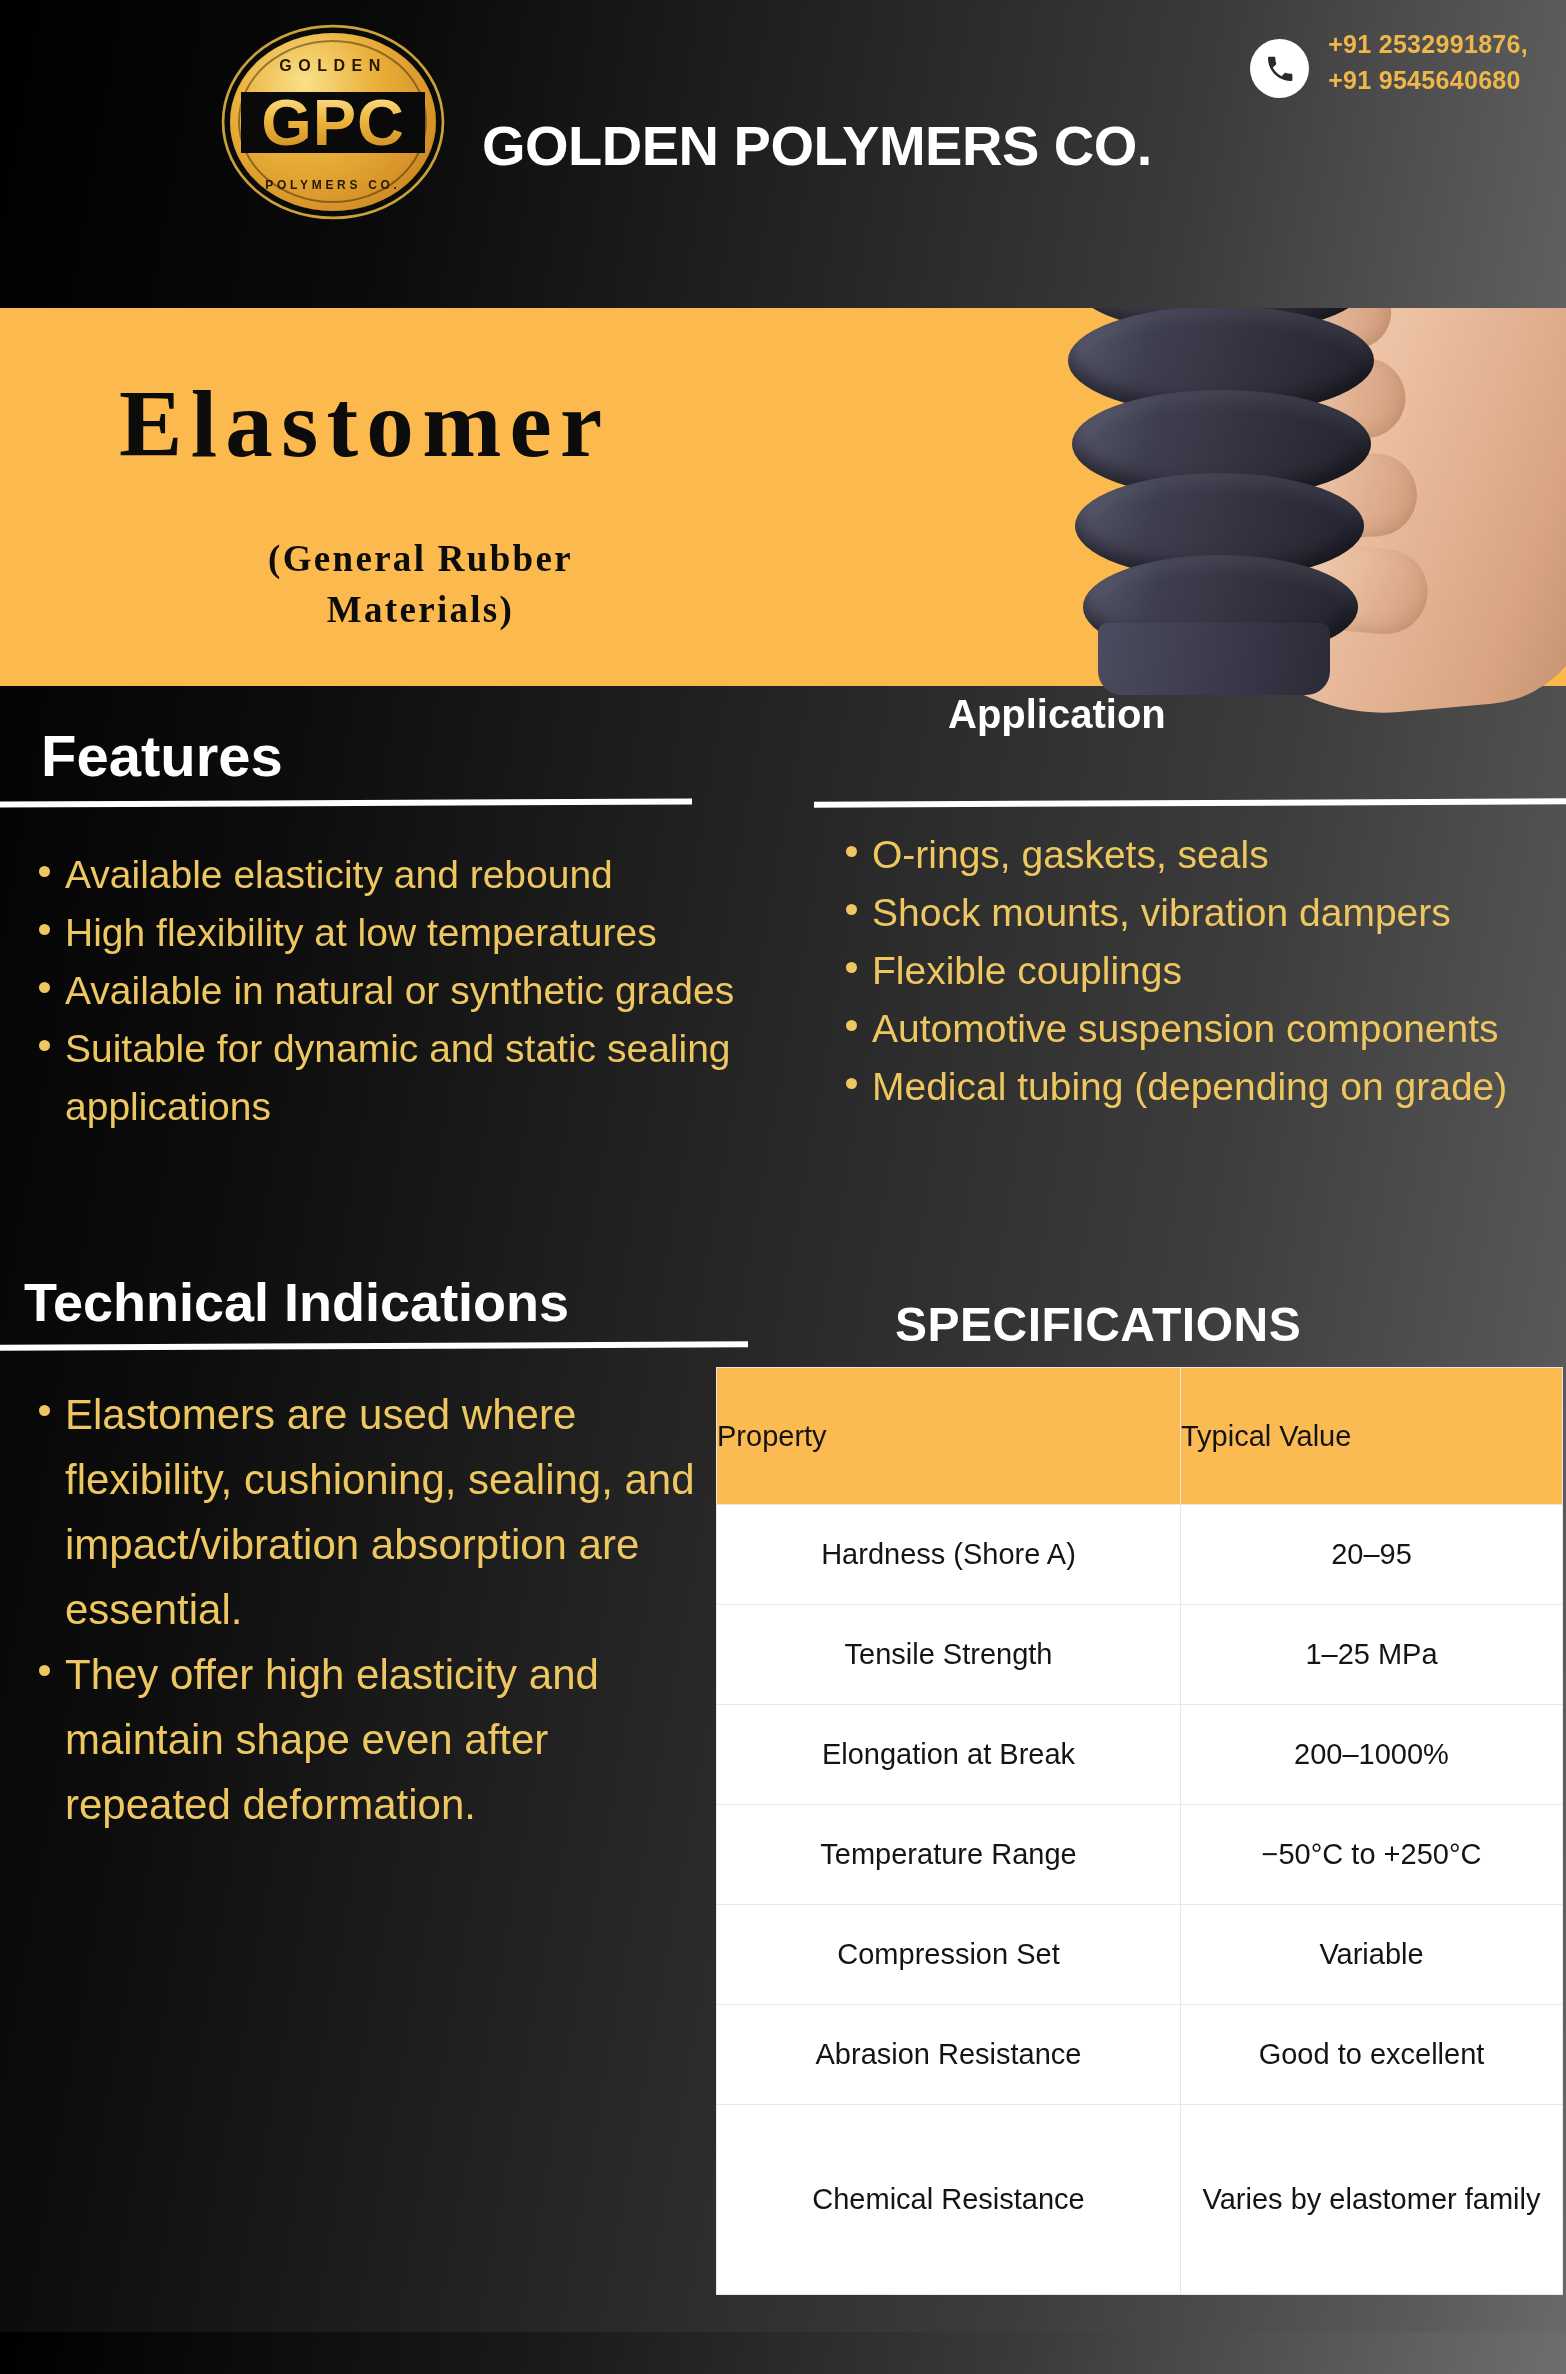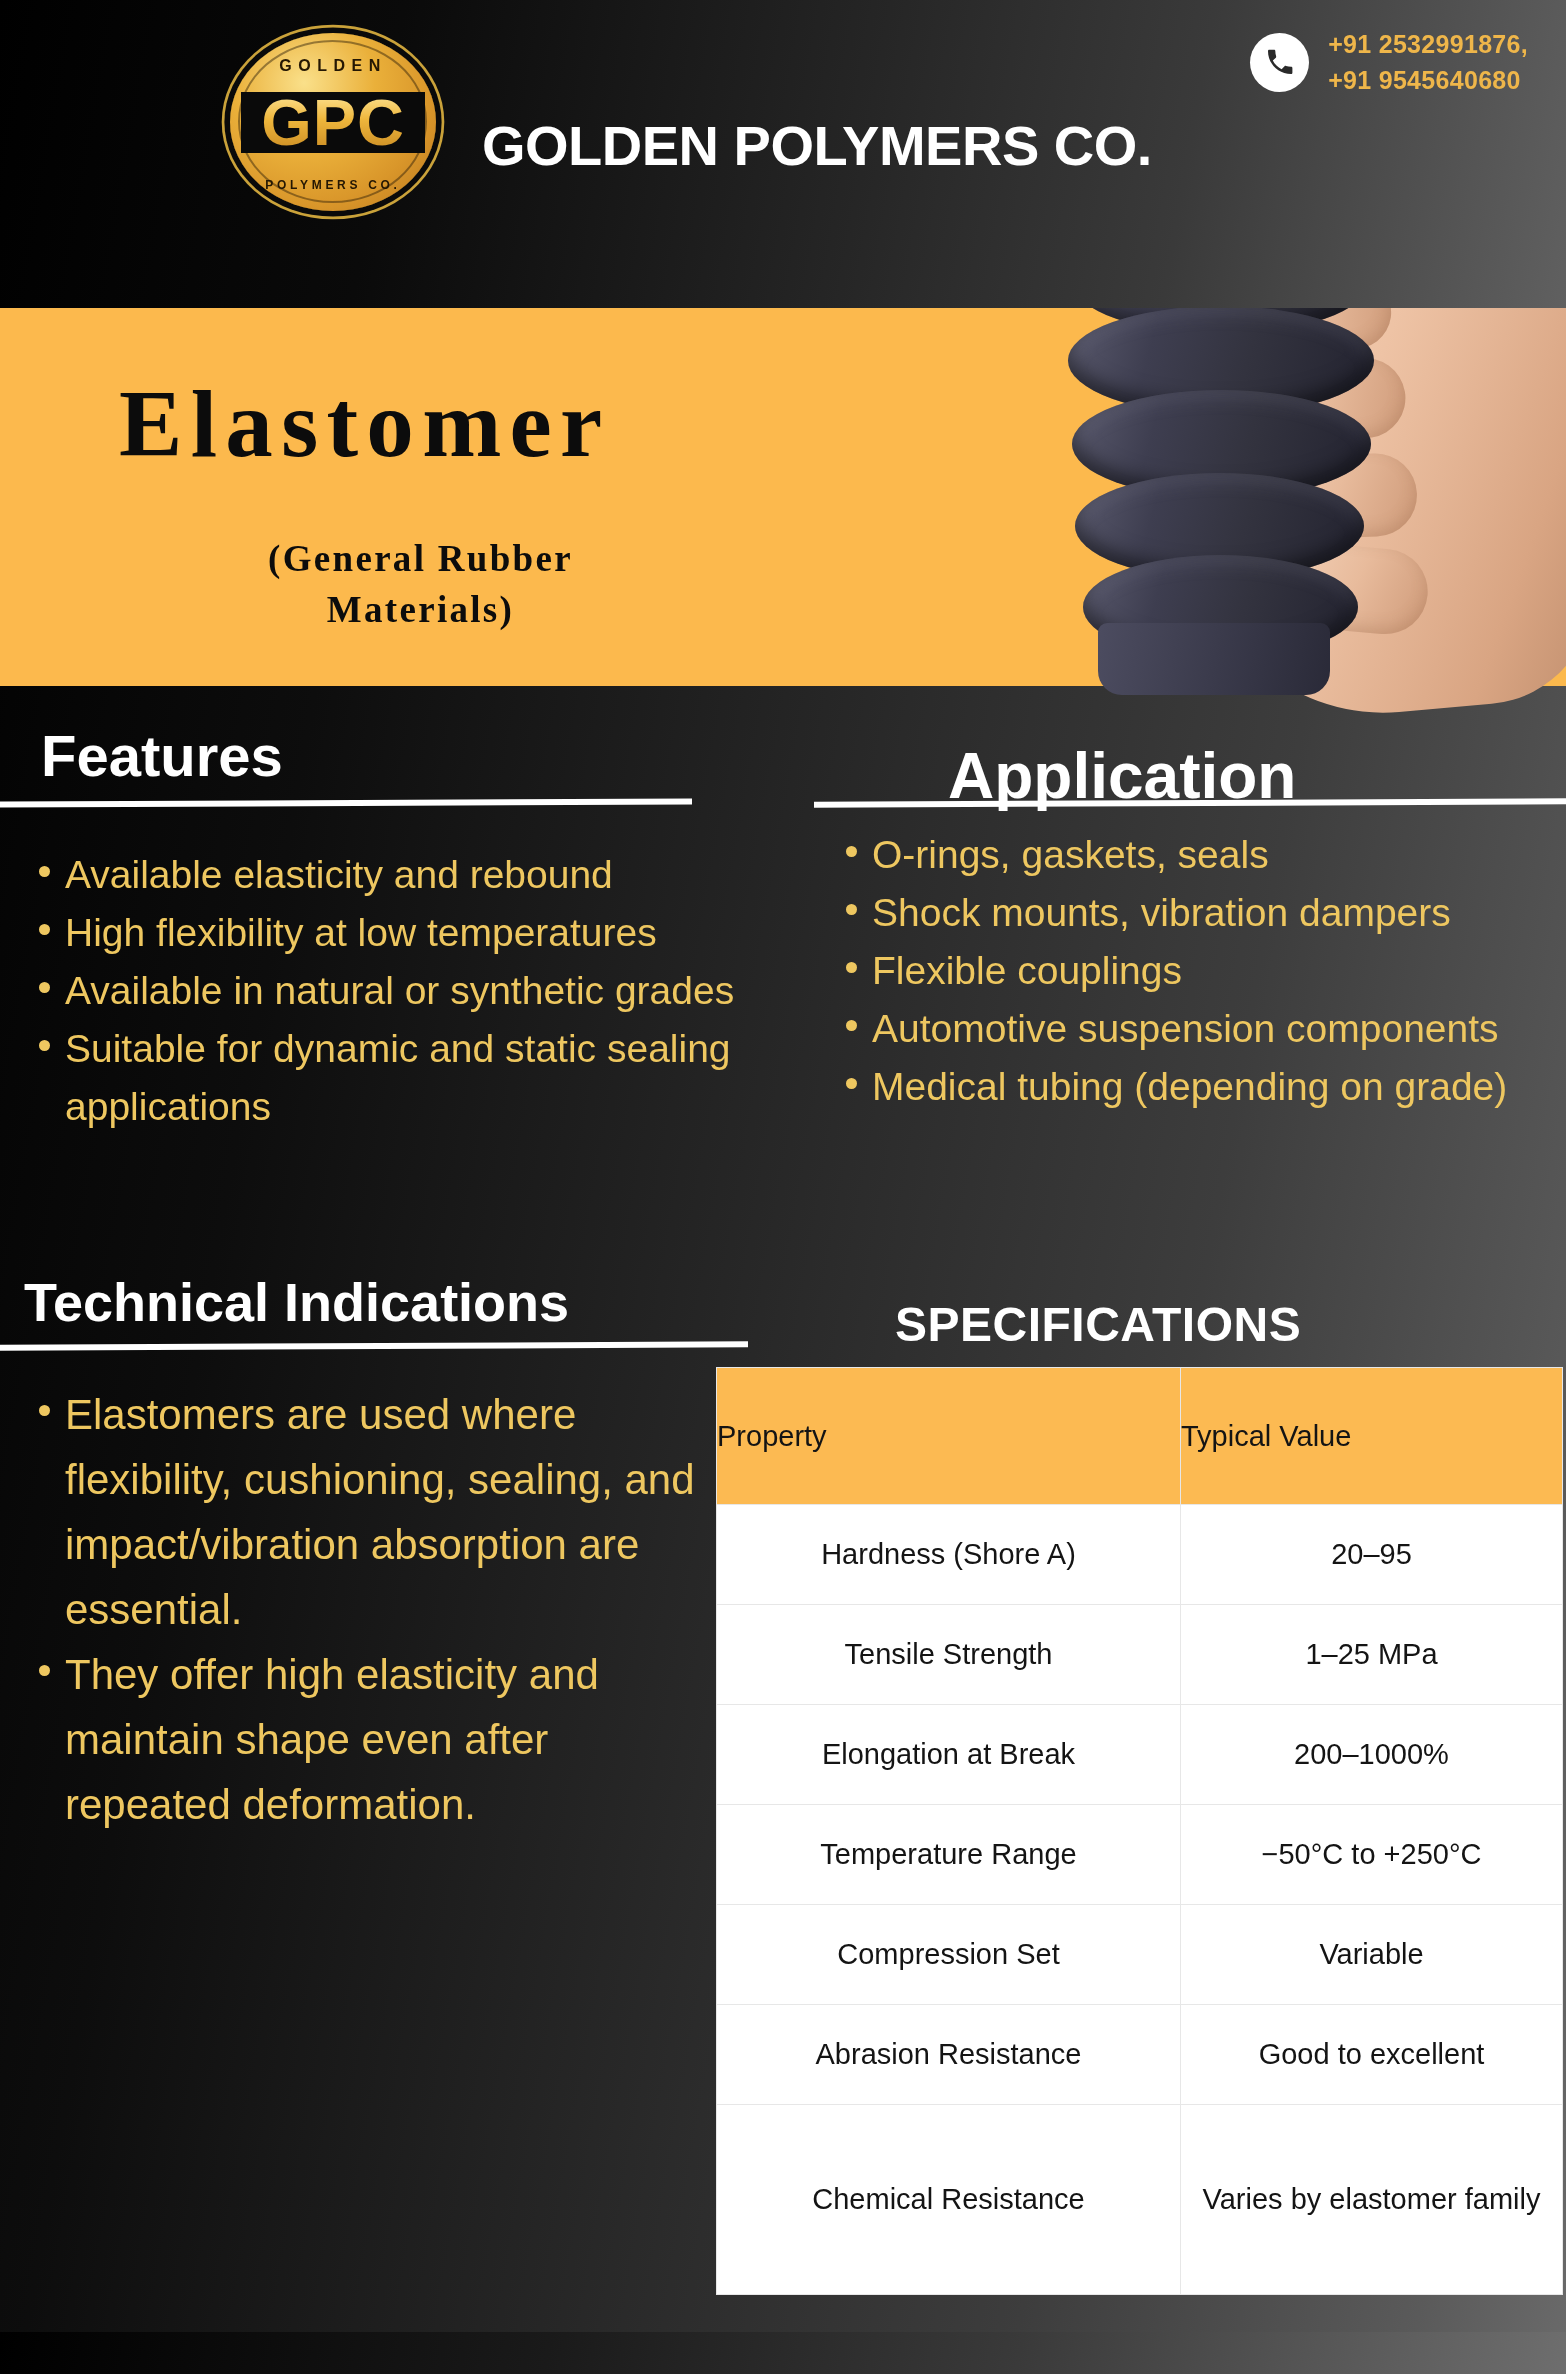--- a/index.html
+++ b/index.html
@@ -87,21 +87,21 @@
     font-weight: bold;
     color: #ffffff;
     letter-spacing: -0.5px;
     white-space: nowrap;
   }
 
   .contact {
     position: absolute;
     right: 39px; top: 26px;
     display: flex;
-    align-items: center;
+    align-items: flex-end;
     gap: 19px;
   }
   .phone-badge {
     width: 59px; height: 59px;
     border-radius: 50%;
     background: #ffffff;
     display: flex; align-items: center; justify-content: center;
     flex: 0 0 auto;
   }
   .phone-badge svg { width: 32px; height: 32px; }
@@ -218,21 +218,21 @@
     position: absolute;
     height: 5.6px;
     background: #ffffff;
     z-index: 7;
     transform: rotate(-0.25deg);
   }
 
   .h-features { left: 41px; top: 722px; font-size: 58px; }
   .rule-features { left: 0; top: 800px; width: 692px; }
 
-  .h-application { left: 948px; top: 739px; font-size: 64px; }
+  .h-application { left: 948px; top: 692px; font-size: 40px; }
   .rule-application { left: 814px; top: 800px; width: 761px; }
 
   .h-technical { left: 24px; top: 1271px; font-size: 54px; }
   .rule-technical { left: 0; top: 1343px; width: 748px; }
 
   .h-specs { left: 895px; top: 1297px; font-size: 48px; letter-spacing: 0.5px; }
 
   
   .bullets {
     position: absolute;

